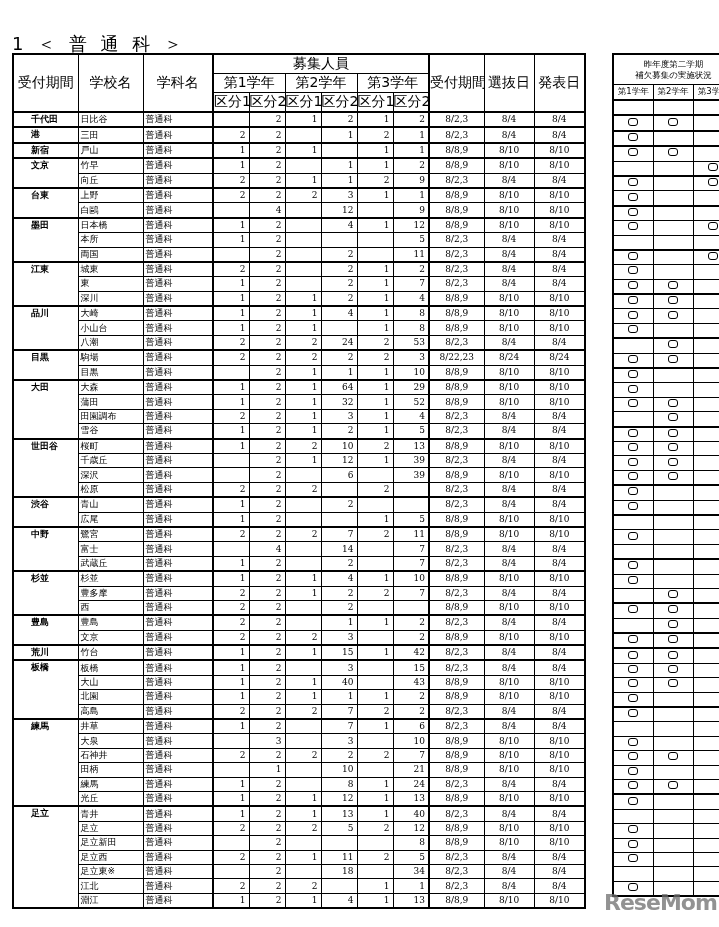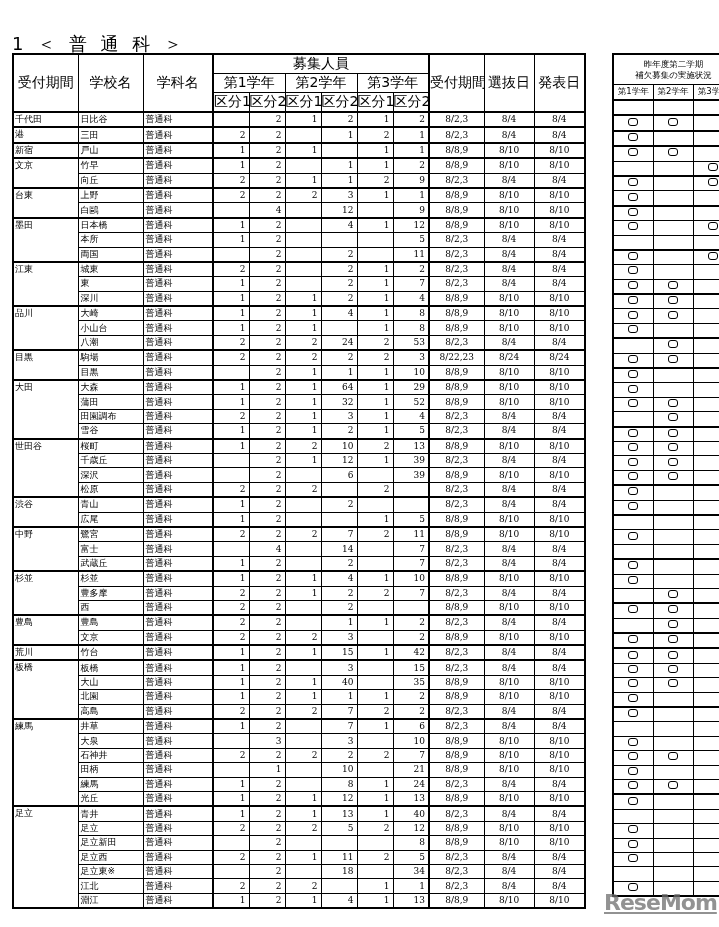--- a/index.html
+++ b/index.html
@@ -5,33 +5,33 @@
   html, body { margin:0; padding:0; background:#fff; }
   body { width:719px; height:927px; position:relative; overflow:hidden;
          font-family:"DejaVu Serif", "Liberation Serif", serif; color:#000; }
   .title { position:absolute; left:12px; top:32px; font-size:18px; letter-spacing:4px;
            font-family:"DejaVu Sans", sans-serif; }
   table { border-collapse:collapse; position:absolute; table-layout:fixed; }
   td, th { border:1px solid #000; padding:0; font-weight:normal; overflow:hidden; white-space:nowrap; }
   #main { left:12px; top:53px; width:556px; border:2px solid #000; }
   #main th { font-size:14px; height:14px; text-align:center; font-family:"DejaVu Sans", sans-serif; }
   #main td { font-size:9px; height:13.4px; line-height:13px; }
-  #main td.ward { vertical-align:top; padding-left:1px; font-family:"DejaVu Sans", sans-serif; }
+  #main td.ward { vertical-align:top; padding-left:17px; font-family:"DejaVu Sans", sans-serif;font-weight:bold; }
   #main td.school, #main td.dept { padding-left:2px; font-family:"DejaVu Sans", sans-serif; }
   #main td.num { text-align:right; padding-right:3px; }
   #main td.date { text-align:center; }
   #main tr.grp td { border-top:2px solid #000; }
   #main .thick-l { border-left:2px solid #000; }
   #side { left:612px; top:53px; width:121px; border:2px solid #000; }
   #side th { font-size:8.5px; text-align:center; font-family:"DejaVu Sans", sans-serif; }
   #side td { height:13.4px; text-align:center; font-size:9px; line-height:13px; }
   #side tr.grp td { border-top:2px solid #000; }
   .circle { display:inline-block; width:8px; height:6px; border:1px solid #000; border-radius:3px; }
   .watermark { position:absolute; left:604px; top:890px; font-family:"DejaVu Sans", sans-serif;
-               font-weight:bold; font-size:22px; color:rgba(110,110,110,0.75); letter-spacing:-1px;text-decoration:underline; }
+               font-weight:bold; font-size:22px; color:rgba(110,110,110,0.75); letter-spacing:-1px; }
 </style>
 </head>
 <body>
 
 <div class="title">1 ＜ 普 通 科 ＞</div>
 
 <table id="main">
   <colgroup>
     <col style="width:65px">
       <col style="width:65px">
@@ -583,21 +583,21 @@
         <td class="date">8/4</td>
       </tr>
       <tr>
         <td class="school">大山</td>
         <td class="dept">普通科</td>
         <td class="num thick-l">1</td>
         <td class="num">2</td>
         <td class="num">1</td>
         <td class="num">40</td>
         <td class="num"></td>
-        <td class="num">35</td>
+        <td class="num">43</td>
         <td class="date thick-l">8/8,9</td>
         <td class="date">8/10</td>
         <td class="date">8/10</td>
       </tr>
       <tr>
         <td class="school">北園</td>
         <td class="dept">普通科</td>
         <td class="num thick-l">1</td>
         <td class="num">2</td>
         <td class="num">1</td>

